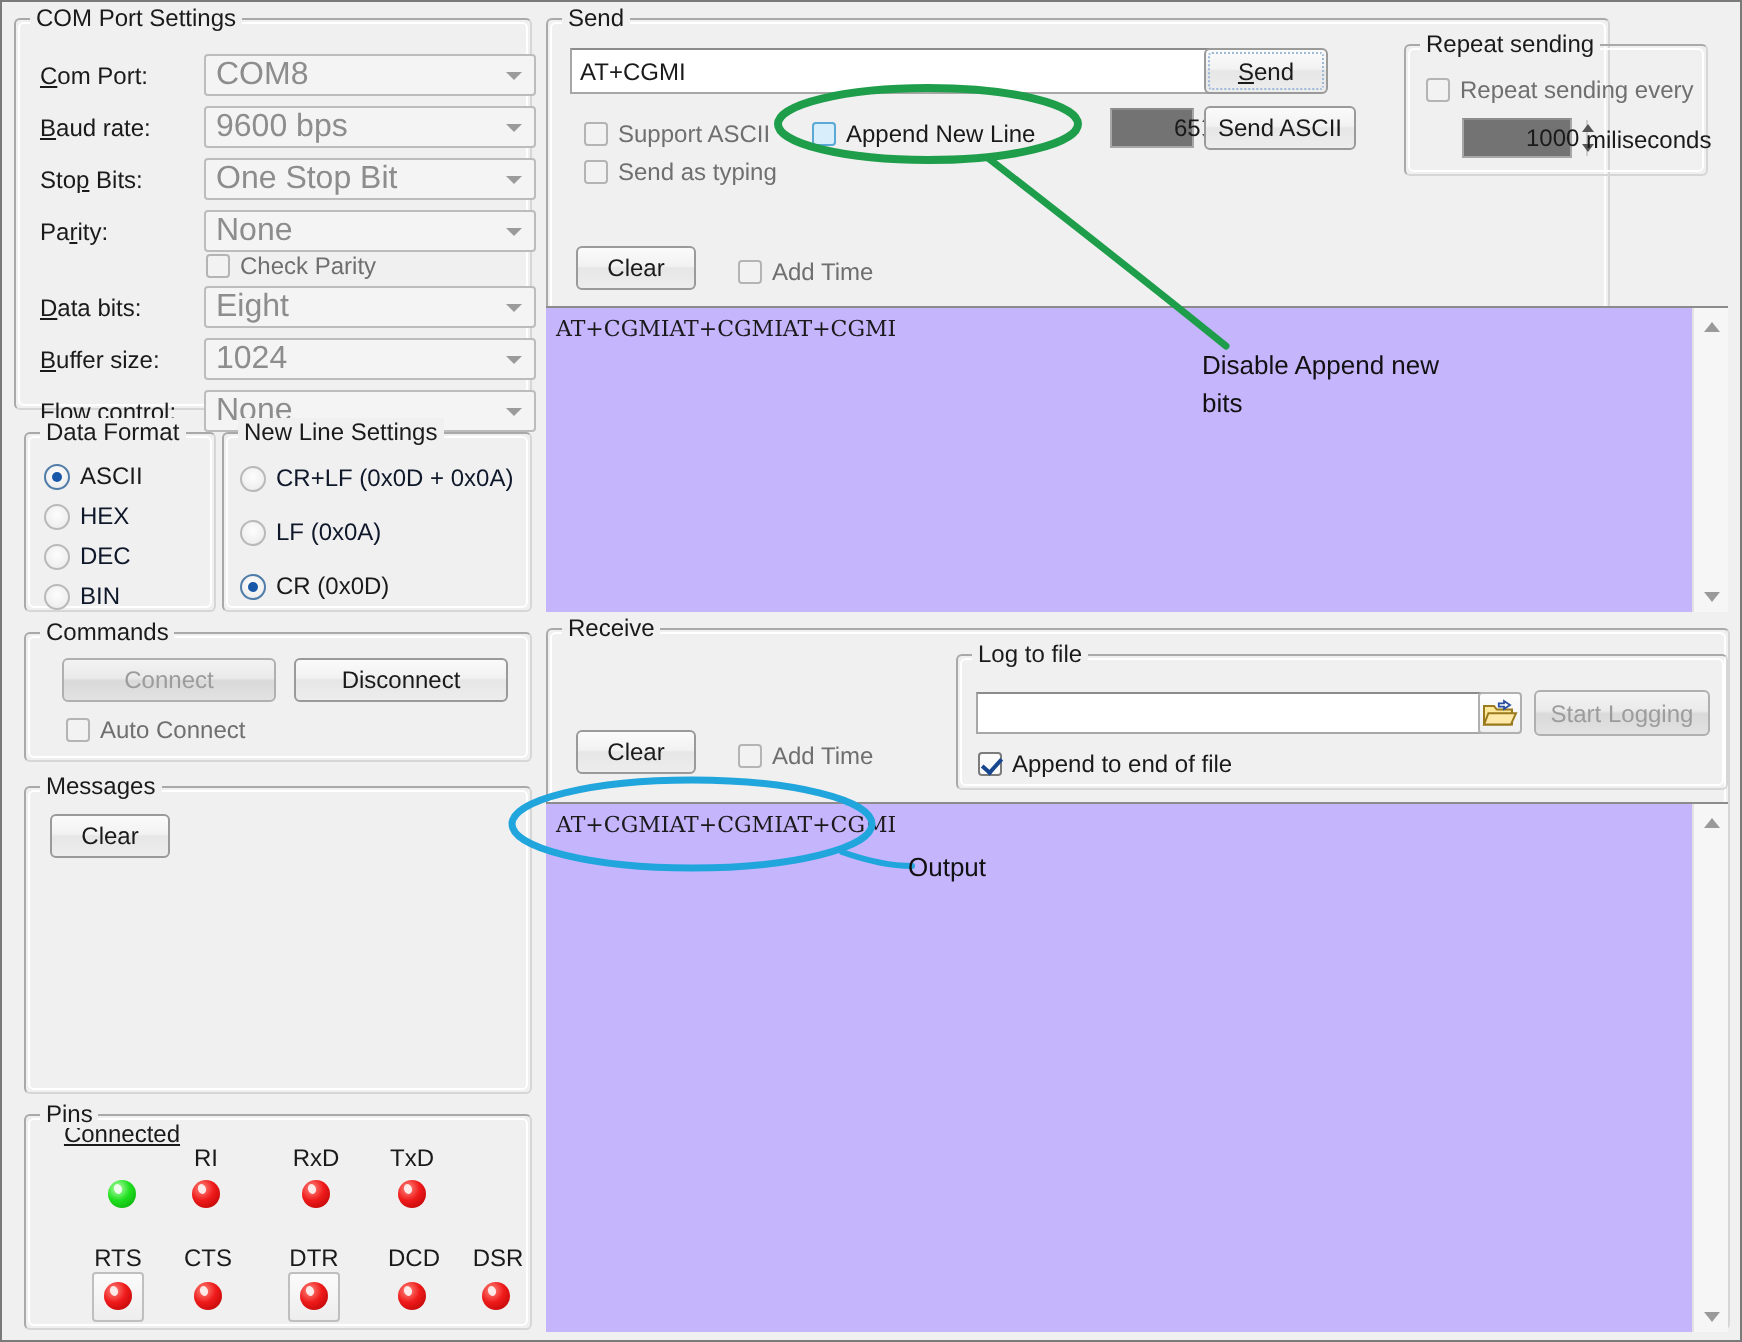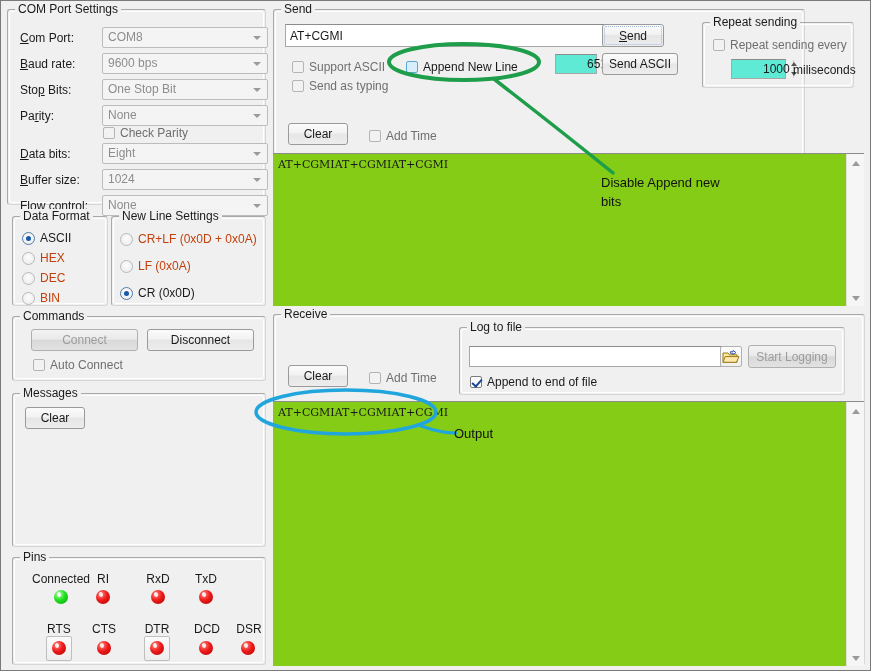--- a/index.html
+++ b/index.html
@@ -62,21 +62,21 @@
 
   
   .combo {
     position: absolute;
     height: 21px;
     background: #f4f4f4;
     border: 1px solid #bcbcbc;
     border-radius: 2px;
     box-sizing: border-box;
     color: #8d8d8d;
-    font-size: 12px;
+    font-size: 16px;
     line-height: 19px;
     padding-left: 5px;
     white-space: nowrap;
     overflow: hidden;
   }
   .combo .arrow {
     position: absolute;
     right: 6px; top: 8px;
     width: 0; height: 0;
     border-left: 4px solid transparent;
@@ -143,21 +143,21 @@
   .rb.sel .dot { border-color: #4f7ca8; }
   .rb.sel .dot::after {
     content: "";
     position: absolute;
     left: 3px; top: 3px;
     width: 5px; height: 5px;
     border-radius: 50%;
     background: #1858a8;
   }
   .rb .txt { color: #1a1a1a; }
-  .rb.dim .txt { color: #c2410c; }
+  .rb.dim .txt { color: #0f172a; }
 
   
   .btn {
     position: absolute;
     box-sizing: border-box;
     border: 1px solid #9a9a9a;
     border-radius: 3px;
     background: linear-gradient(to bottom, #fbfbfb 0%, #f2f2f2 45%, #e6e6e6 50%, #ededed 100%);
     font-size: 12px;
     color: #1a1a1a;
@@ -197,21 +197,21 @@
     display: flex;
     align-items: center;
     overflow: hidden;
     white-space: nowrap;
   }
 
   
   .spin {
     position: absolute;
     box-sizing: border-box;
-    background: #5eead4;
+    background: #737373;
     border: 1px solid #a7a7a7;
     border-top-color: #8c8c8c;
     display: flex;
     align-items: center;
     padding-left: 31px;
   }
   .spin .val {
     flex: 1;
     text-align: right;
     padding-right: 3px;
@@ -237,21 +237,21 @@
     border-left: 3px solid transparent;
     border-right: 3px solid transparent;
   }
   .spin .ud div:first-child::after { border-bottom: 4px solid #555; }
   .spin .ud div:last-child::after { border-top: 4px solid #555; }
 
   
   .ta {
     position: absolute;
     box-sizing: border-box;
-    background: #84cc16;
+    background: #c4b5fd;
     border: 1px solid #a9a9a9;
     border-top-color: #8c8c8c;
     overflow: hidden;
   }
   .ta .content {
     position: absolute;
     left: 4px; top: 3px; right: 19px;
     font-family: "DejaVu Sans Mono", monospace;
     font-size: 11px;
     color: #1a1a1a;
@@ -446,21 +446,21 @@
 
     <div class="btn" style="left:12px; top:13px; width:60px; height:22px;">
       <span class="cap">Clear</span>
     </div>
 
   </div>
 
   <div class="gb" style="left:11px; top:556px; width:254px; height:108px;">
     <div class="gb-title">Pins</div>
 
-    <div class="pinlab" style="left:8px;  top:14px; width:80px;">Connected</div>
+    <div class="pinlab" style="left:8px;  top:2px; width:80px;text-decoration:underline;">Connected</div>
     <div class="pinlab" style="left:75px; top:14px; width:30px;">RI</div>
     <div class="pinlab" style="left:127px;top:14px; width:36px;">RxD</div>
     <div class="pinlab" style="left:175px;top:14px; width:36px;">TxD</div>
 
     <div class="led green" style="left:41px;  top:32px;"></div>
     <div class="led red" style="left:83px;  top:32px;"></div>
     <div class="led red" style="left:138px; top:32px;"></div>
     <div class="led red" style="left:186px; top:32px;"></div>
 
     <div class="pinlab" style="left:28px; top:64px; width:36px;">RTS</div>
@@ -566,21 +566,21 @@
   <div class="gb" style="left:272px; top:313px; width:592px; height:351px;">
     <div class="gb-title">Receive</div>
 
     <div class="btn" style="left:14px; top:50px; width:60px; height:22px;">
       <span class="cap">Clear</span>
     </div>
     <div class="cb dim" style="left:95px; top:56px;">
       <span class="box"></span><span class="txt">Add Time</span>
     </div>
 
-    <div class="gb" style="left:185px; top:12px; width:386px; height:68px;">
+    <div class="gb" style="left:204px; top:12px; width:386px; height:68px;">
       <div class="gb-title">Log to file</div>
       <div class="inp" style="left:9px; top:18px; width:268px; height:21px;">
         <span></span>
       </div>
       <div class="folderbtn" style="left:260px; top:18px; width:22px; height:21px;">
         <svg width="18" height="17" viewBox="0 0 18 17" style="position:absolute;left:1px;top:2px;">
           <path d="M1 4 h5 l1.4 1.8 H15 v7.5 H1 Z" fill="#fde79a" stroke="#9a7b1c" stroke-width="1"></path>
           <path d="M3.2 7.6 H17 l-2.6 5.7 H1 Z" fill="#ffe9a8" stroke="#9a7b1c" stroke-width="1"></path>
           <path d="M11 1.5 l3 2 -3 2 v-1.2 h-2.6 v-1.6 H11 Z" fill="#ffffff" stroke="#2b4fa0" stroke-width="0.9"></path>
         </svg>

